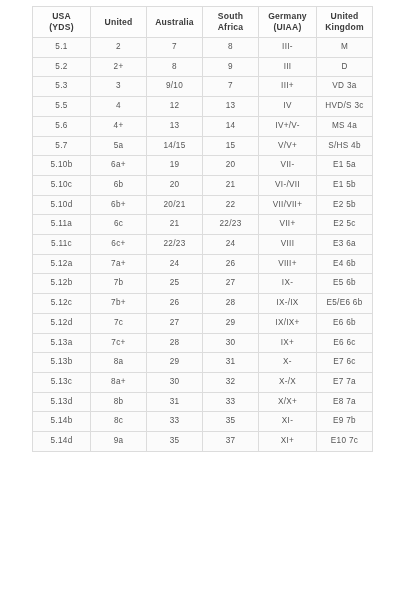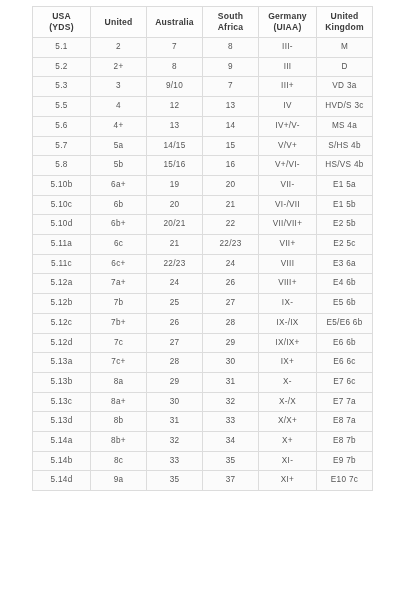--- a/index.html
+++ b/index.html
@@ -143,28 +143,20 @@
         </tr>
         <tr>
           <td>5.7</td>
           <td>5a</td>
           <td>14/15</td>
           <td>15</td>
           <td>V/V+</td>
           <td>S/HS 4b</td>
         </tr>
         <tr>
-          <td>5.8</td>
-          <td>5b</td>
-          <td>15/16</td>
-          <td>16</td>
-          <td>V+/VI-</td>
-          <td>HS/VS 4b</td>
-        </tr>
-        <tr>
           <td>5.10b</td>
           <td>6a+</td>
           <td>19</td>
           <td>20</td>
           <td>VII-</td>
           <td>E1 5a</td>
         </tr>
         <tr>
           <td>5.10c</td>
           <td>6b</td>
@@ -255,28 +247,20 @@
         </tr>
         <tr>
           <td>5.13d</td>
           <td>8b</td>
           <td>31</td>
           <td>33</td>
           <td>X/X+</td>
           <td>E8 7a</td>
         </tr>
         <tr>
-          <td>5.14a</td>
-          <td>8b+</td>
-          <td>32</td>
-          <td>34</td>
-          <td>X+</td>
-          <td>E8 7b</td>
-        </tr>
-        <tr>
           <td>5.14b</td>
           <td>8c</td>
           <td>33</td>
           <td>35</td>
           <td>XI-</td>
           <td>E9 7b</td>
         </tr>
         <tr>
           <td>5.14d</td>
           <td>9a</td>

